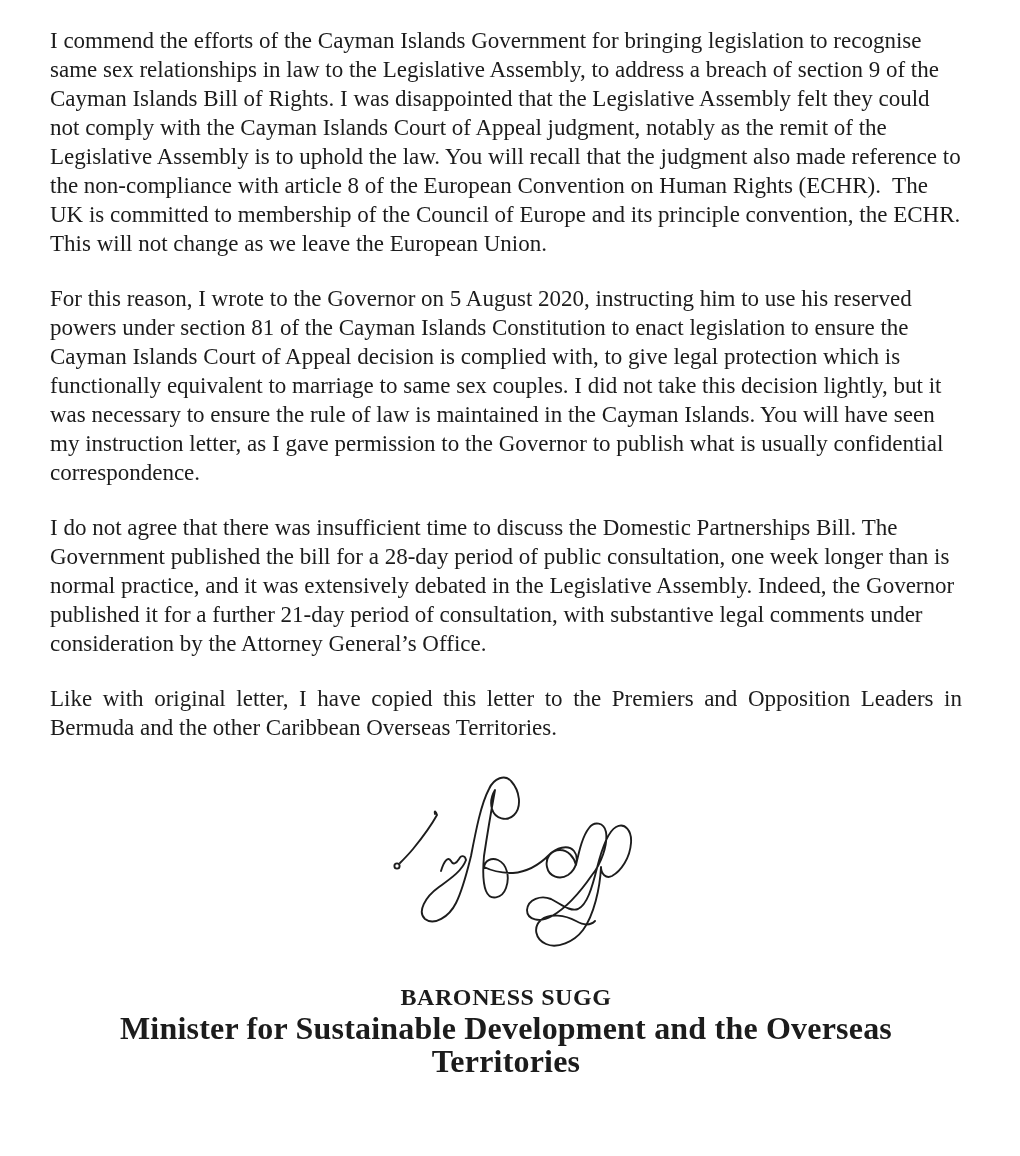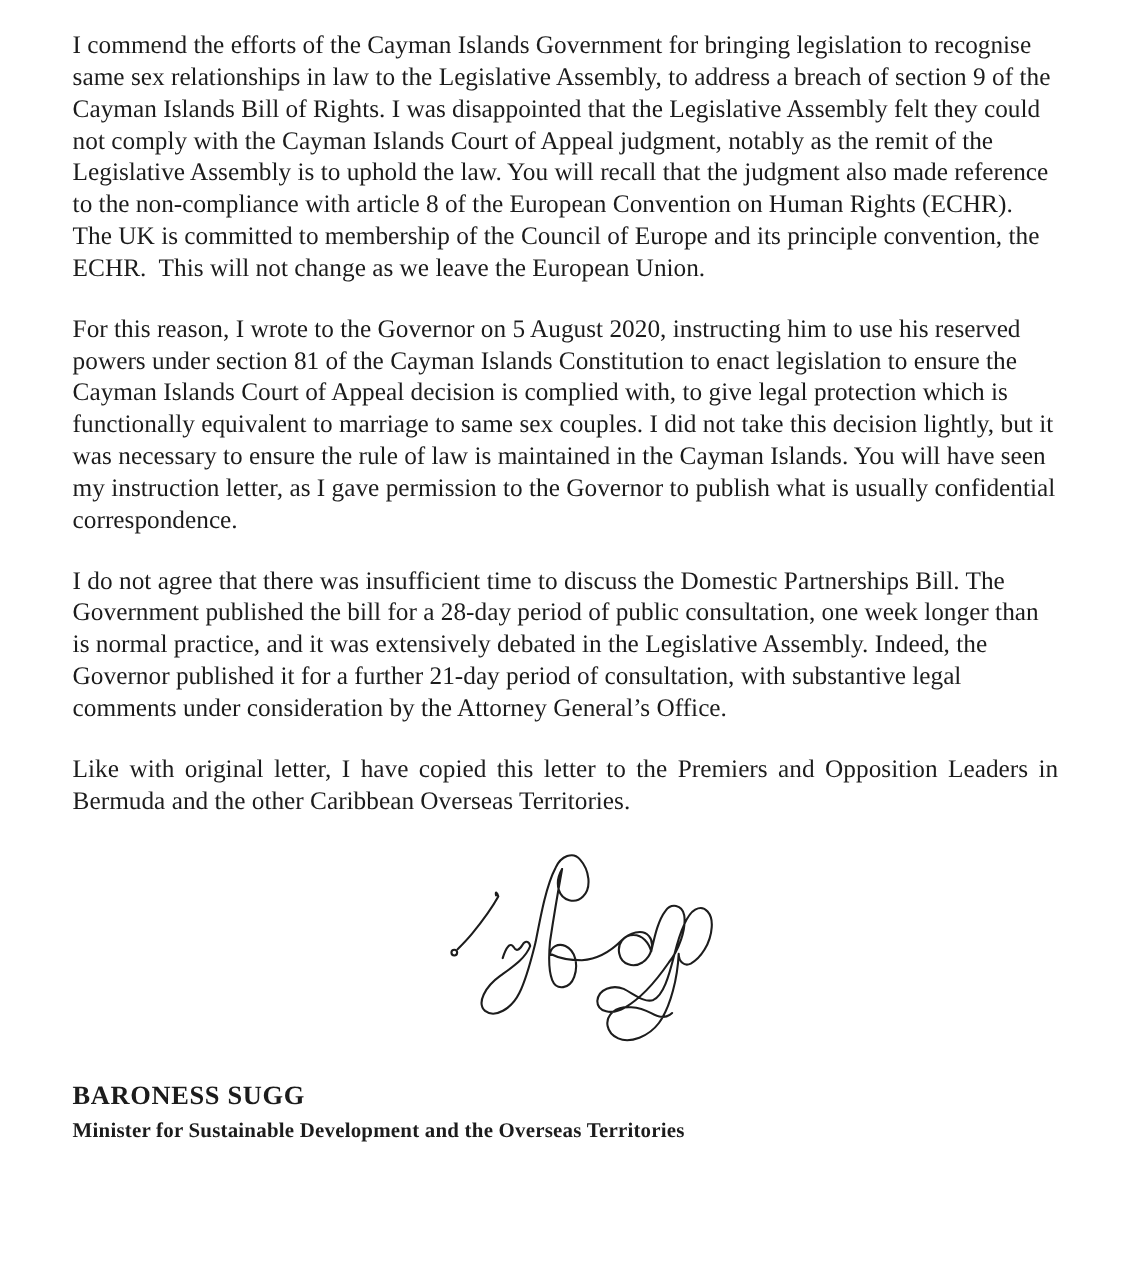--- a/index.html
+++ b/index.html
@@ -15,21 +15,20 @@
     overflow: hidden;
   }
   .page {
     position: relative;
     width: 1020px;
     height: 1156px;
     background: #ffffff;
   }
   .content {
     padding: 26px 58px 0 50px;
-    margin-left: 16px;
   }
   .para {
     margin: 0 0 26px 0;
     font-size: 23px;
     line-height: 29px;
     white-space: pre-wrap;
     color: #1c1c1c;
     text-rendering: optimizeLegibility;
   }
   .para.justified {
@@ -39,30 +38,31 @@
     position: relative;
     height: 202px;
     margin-top: 2px;
   }
   .signature-svg {
     position: absolute;
     left: 330px;
     top: 0;
   }
   .signoff {
+    text-align: center;
     font-weight: bold;
   }
   .signoff-name {
     margin-top: 12px;
     font-size: 24px;
     line-height: 30px;
     letter-spacing: 0.6px;
   }
   .signoff-title {
-    font-size: 19px;
+    font-size: 32px;
     line-height: 33px;
     letter-spacing: 0.2px;
   }
 </style>
 </head>
 <body>
 
 <div class="page">
   <div class="content">
 

